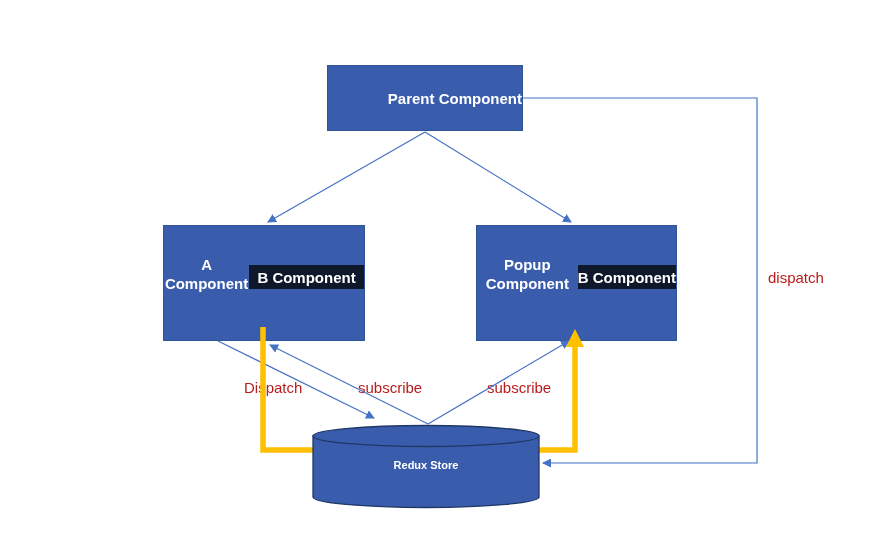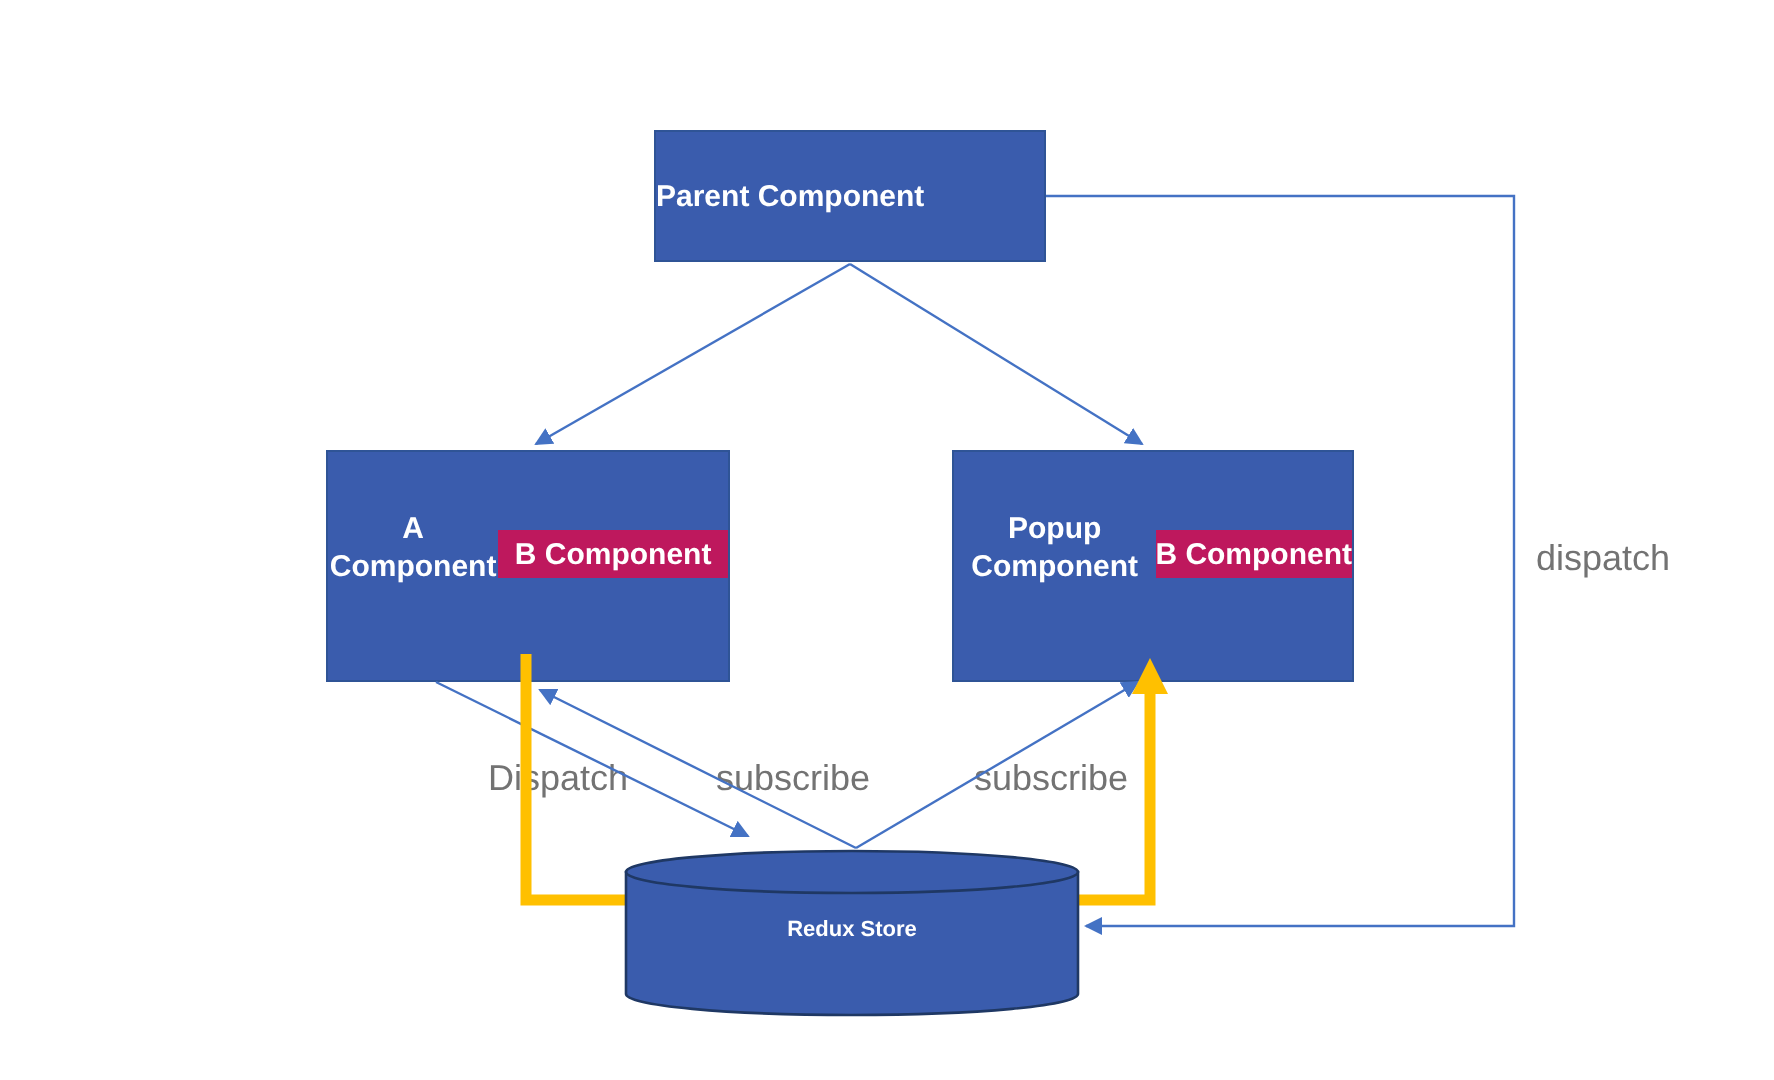--- a/index.html
+++ b/index.html
@@ -13,47 +13,47 @@
   .node{
     position:absolute;
     background:#3a5cad;
     border:1px solid #2f5496;
     box-sizing:border-box;
     color:#ffffff;
     font-weight:700;
     font-size:15px;
     display:flex;
     align-items:center;
-    justify-content:flex-start;
+    justify-content:flex-end;
     text-align:center;
   }
   .node-parent{left:327px;top:65px;width:196px;height:66px;}
   .node-container{
     justify-content:flex-end;
     padding-bottom:12px;
   }
   .node-a{left:163px;top:225px;width:202px;height:116px;}
   .node-popup{left:476px;top:225px;width:201px;height:116px;}
   .node-label{line-height:19px;margin-bottom:7px;}
   .child-node{
-    background:#be185d;
+    background:#0f172a;
     color:#ffffff;
     font-weight:700;
     font-size:15px;
     height:24px;
     display:flex;
     align-items:center;
     justify-content:center;
   }
   .child-a{width:132px;}
   .child-popup{width:131px;}
   .edge-label{
     position:absolute;
-    color:#737373;
-    font-size:18px;
+    color:#b91c1c;
+    font-size:15px;
     font-weight:400;
     white-space:nowrap;
     text-align:right;
   }
   .lbl-dispatch-a{left:244px;top:379px;}
   .lbl-subscribe-a{left:358px;top:379px;}
   .lbl-subscribe-popup{left:487px;top:379px;}
   .lbl-dispatch-parent{left:768px;top:269px;}
   .store-label{
     position:absolute;

